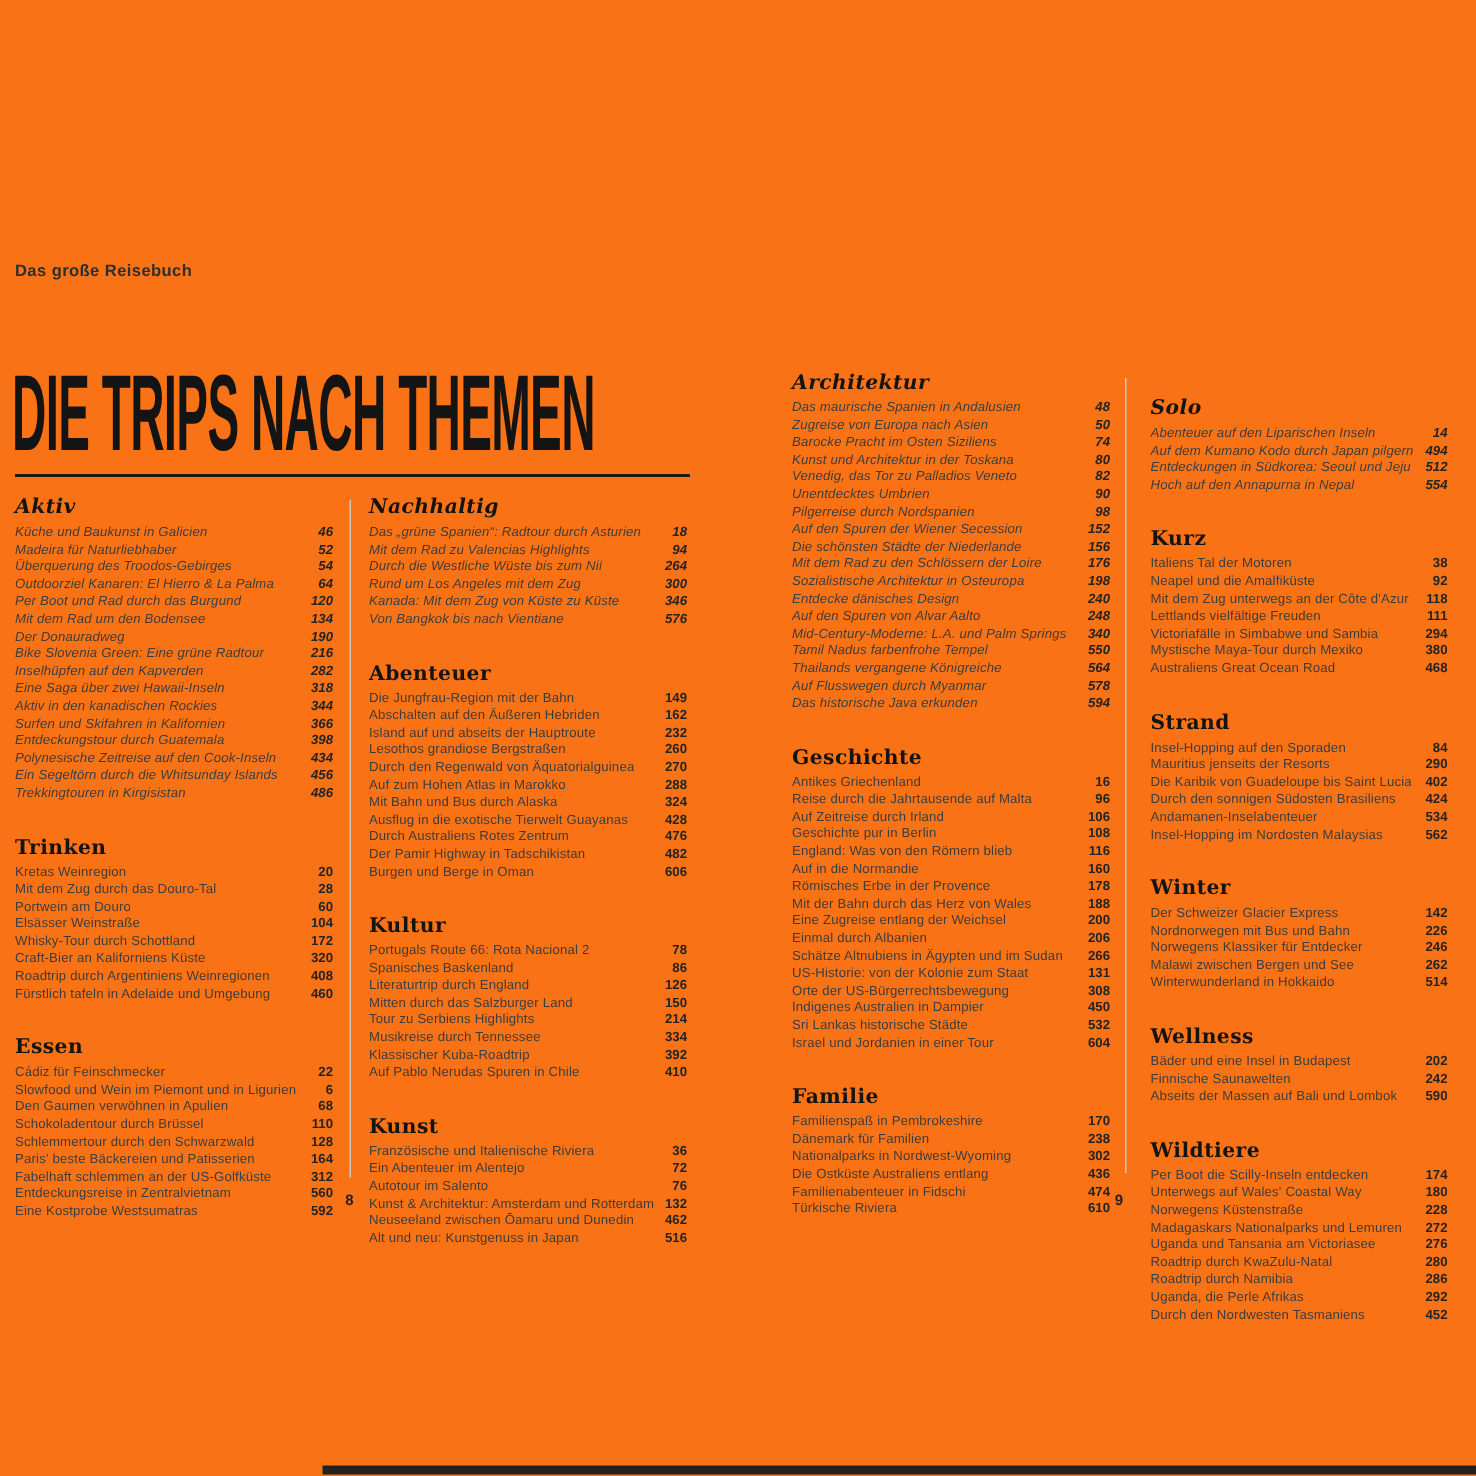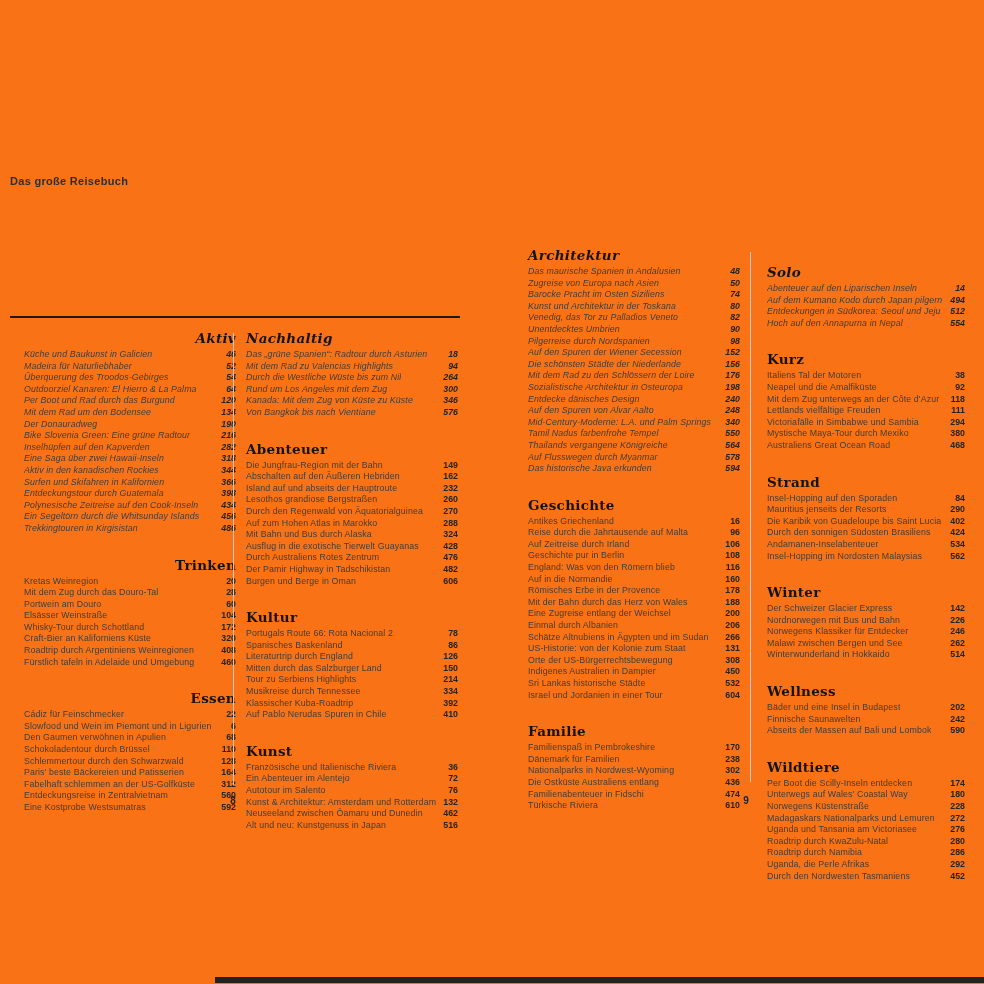--- a/index.html
+++ b/index.html
@@ -6,21 +6,21 @@
   .canvas{position:relative;width:984px;height:984px;background:#f97316;overflow:hidden;
           font-family:"Liberation Sans",sans-serif;color:#3a3a3a;}
   .series-label{position:absolute;left:10px;top:175px;font-size:11px;font-weight:700;
                 letter-spacing:.3px;color:#2e2e2e;}
   .big-title{position:absolute;left:8px;top:238px;margin:0;white-space:nowrap;}
   .big-title span{display:inline-block;transform:scaleX(.44);transform-origin:left center;
                   font-family:"Liberation Sans",sans-serif;font-weight:800;font-size:72px;
                   line-height:76px;letter-spacing:-1px;color:#141414;}
   .title-rule{position:absolute;left:10px;top:316px;width:450px;height:2px;background:#1a1a1a;}
   .col{position:absolute;}
-  .col-1{left:24px;top:331px;width:212px;text-align:right;}
+  .col-1{left:10px;top:331px;width:212px;}
   .col-2{left:246px;top:331px;width:212px;}
   .col-3{left:528px;top:248px;width:212px;}
   .col-4{left:767px;top:265px;width:198px;}
   .vdivider{position:absolute;width:1px;background:#c9c9c9;}
   .vd-1{left:233px;top:333px;height:452px;}
   .vd-2{left:750px;top:252px;height:530px;}
   .toc-section{margin-top:23px;}
   .toc-section:first-child{margin-top:0;font-style:italic;}
   .sec-heading{margin:0 0 4px 0;font-family:"DejaVu Serif",serif;font-weight:700;
                font-size:13.5px;line-height:14px;letter-spacing:.3px;color:#141414;}
@@ -34,20 +34,21 @@
   .pn-right{left:736px;}
   .cover-edge{position:absolute;left:215px;top:977px;width:769px;height:6px;background:#222222;}
 </style>
 </head>
 <body>
 
 <div class="canvas">
 
   <div class="series-label">Das große Reisebuch</div>
 
+  <h1 class="big-title"><span>DIE TRIPS NACH THEMEN</span></h1>
 
   <div class="title-rule"></div>
 
   <div class="col col-1">
       <section class="toc-section">
         <h2 class="sec-heading">Aktiv</h2>
         <div class="entry">
           <span class="entry-title">Küche und Baukunst in Galicien</span>
           <span class="entry-page">46</span>
         </div>

